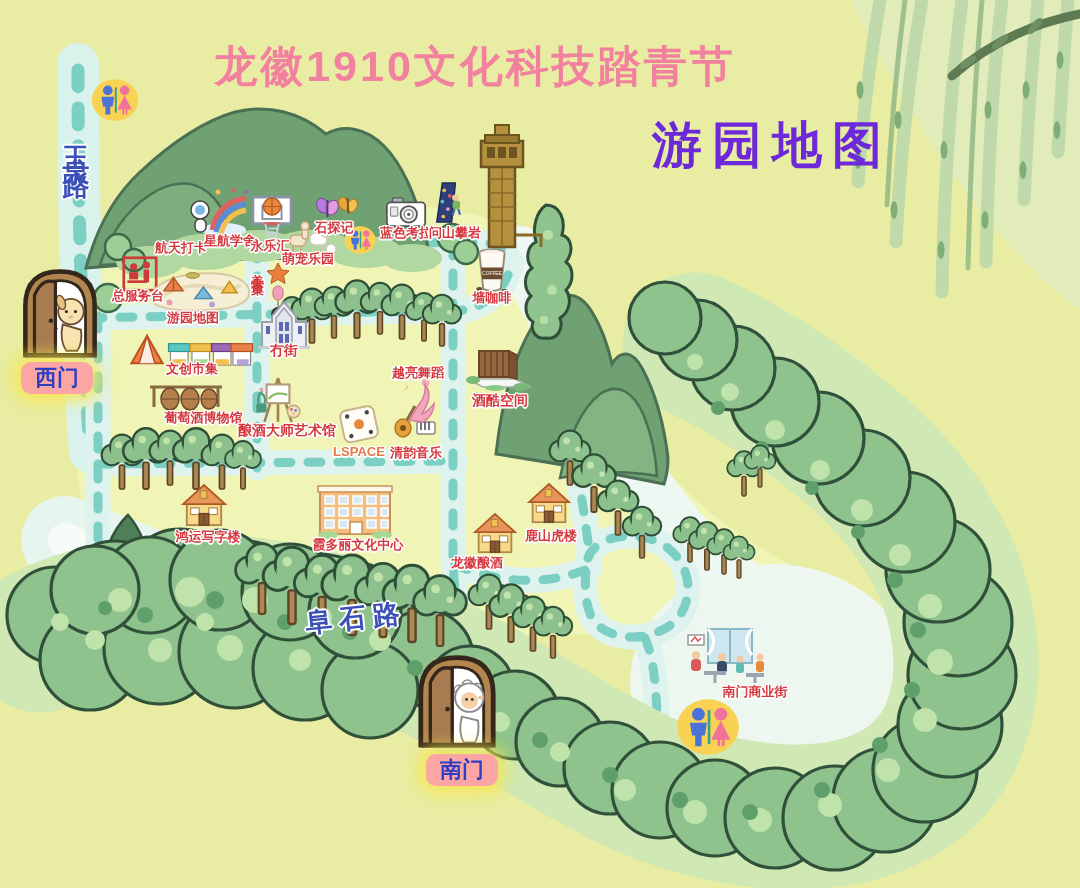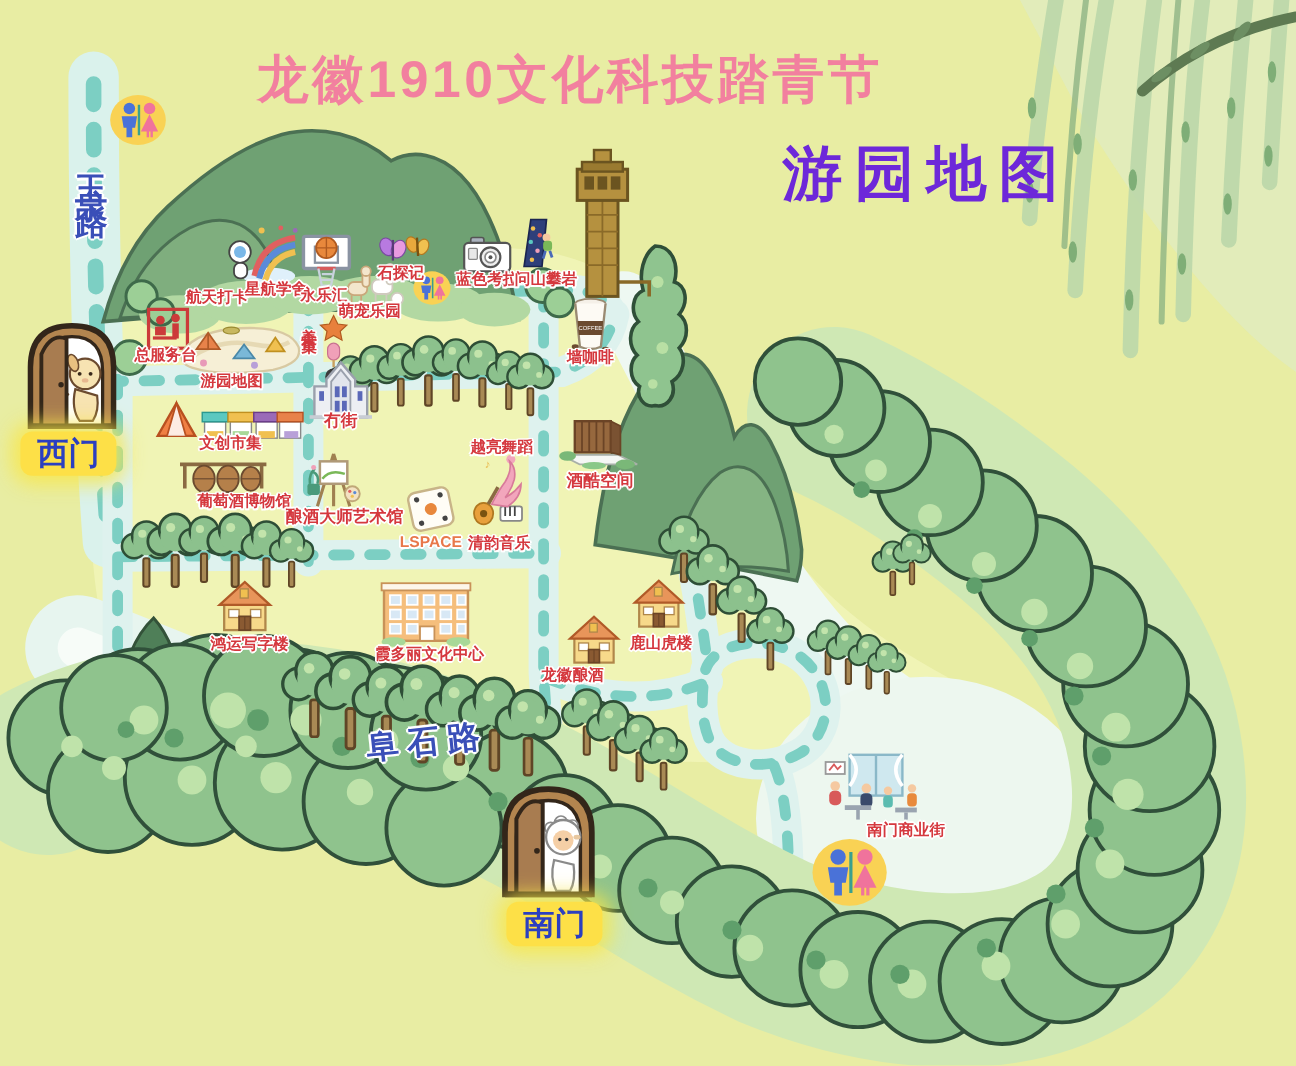--- a/index.html
+++ b/index.html
@@ -14,22 +14,22 @@
          text-shadow:-2px 0 #fff,2px 0 #fff,0 -2px #fff,0 2px #fff,-1px -1px #fff,1px 1px #fff,-1px 1px #fff,1px -1px #fff;}
   .road-label.yuquan{left:58px;top:124px;writing-mode:vertical-rl;font-size:27px;letter-spacing:13px;}
   .road-label.fushi{left:305px;top:600px;font-size:27px;letter-spacing:7px;transform:rotate(-6deg);}
   .poi-label{position:absolute;transform:translateX(-50%);z-index:30;font-size:13px;font-weight:bold;
          color:#d5383e;white-space:nowrap;
          text-shadow:-1.5px 0 #fff,1.5px 0 #fff,0 -1.5px #fff,0 1.5px #fff,-1px -1px #fff,1px 1px #fff,-1px 1px #fff,1px -1px #fff;}
   .poi-label.vertical{writing-mode:vertical-rl;transform:translateX(-50%);letter-spacing:3px;}
   .poi-icon{position:absolute;transform:translateX(-50%);z-index:25;}
   .restroom{position:absolute;transform:translate(-50%,-50%);z-index:28;}
   .gate{position:absolute;transform:translate(-50%,-50%);z-index:40;}
-  .gate-label{position:absolute;transform:translate(-50%,-50%);z-index:45;font-size:26px;font-weight:bold;
-         color:#2b3fc0;background:#fde047;padding:1px 14px;border-radius:10px;white-space:nowrap;
+  .gate-label{position:absolute;transform:translate(-50%,-50%);z-index:45;font-size:22px;font-weight:bold;
+         color:#2b3fc0;background:#fca5a5;padding:1px 14px;border-radius:10px;white-space:nowrap;
          box-shadow:0 0 16px 7px rgba(248,230,74,.85);}
 </style>
 </head>
 <body>
 
 <div class="map">
 
   <svg class="bg" width="1080" height="888" viewBox="0 0 1080 888">
     <defs>
       <g id="tree">

